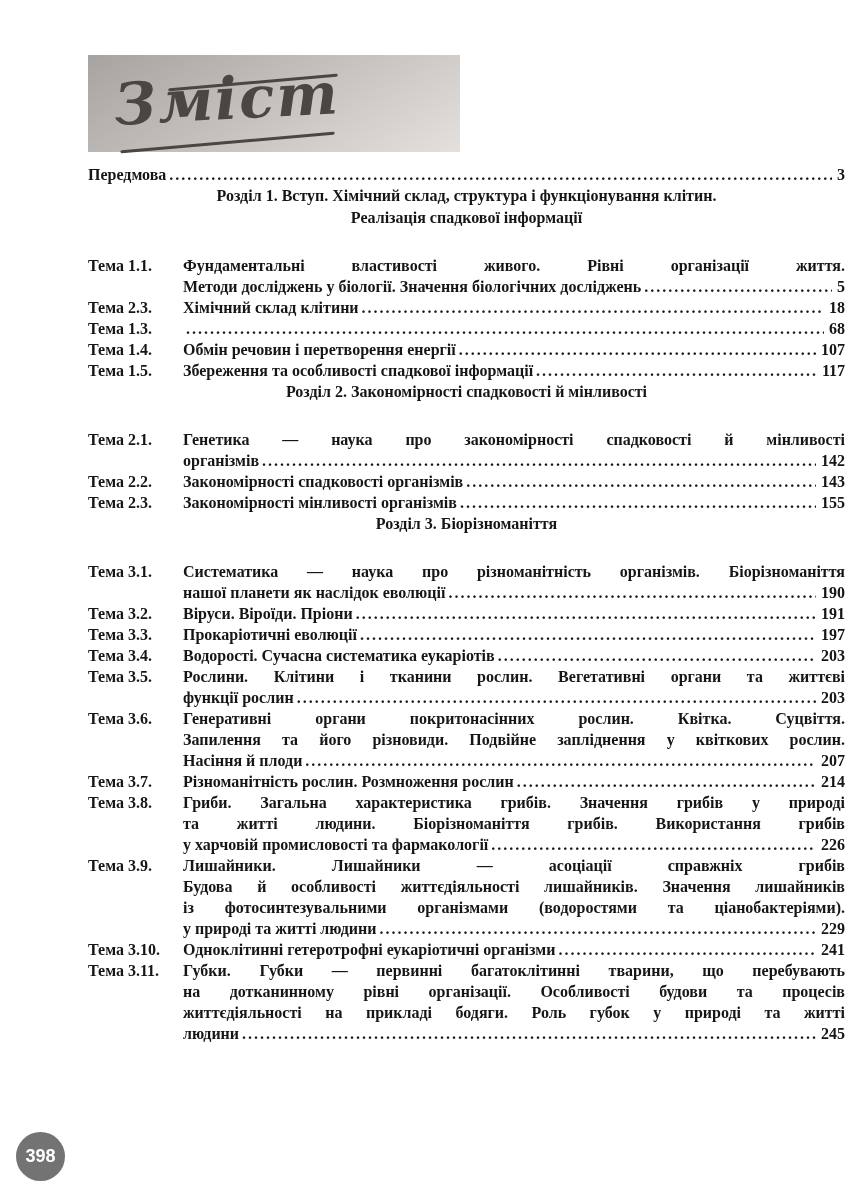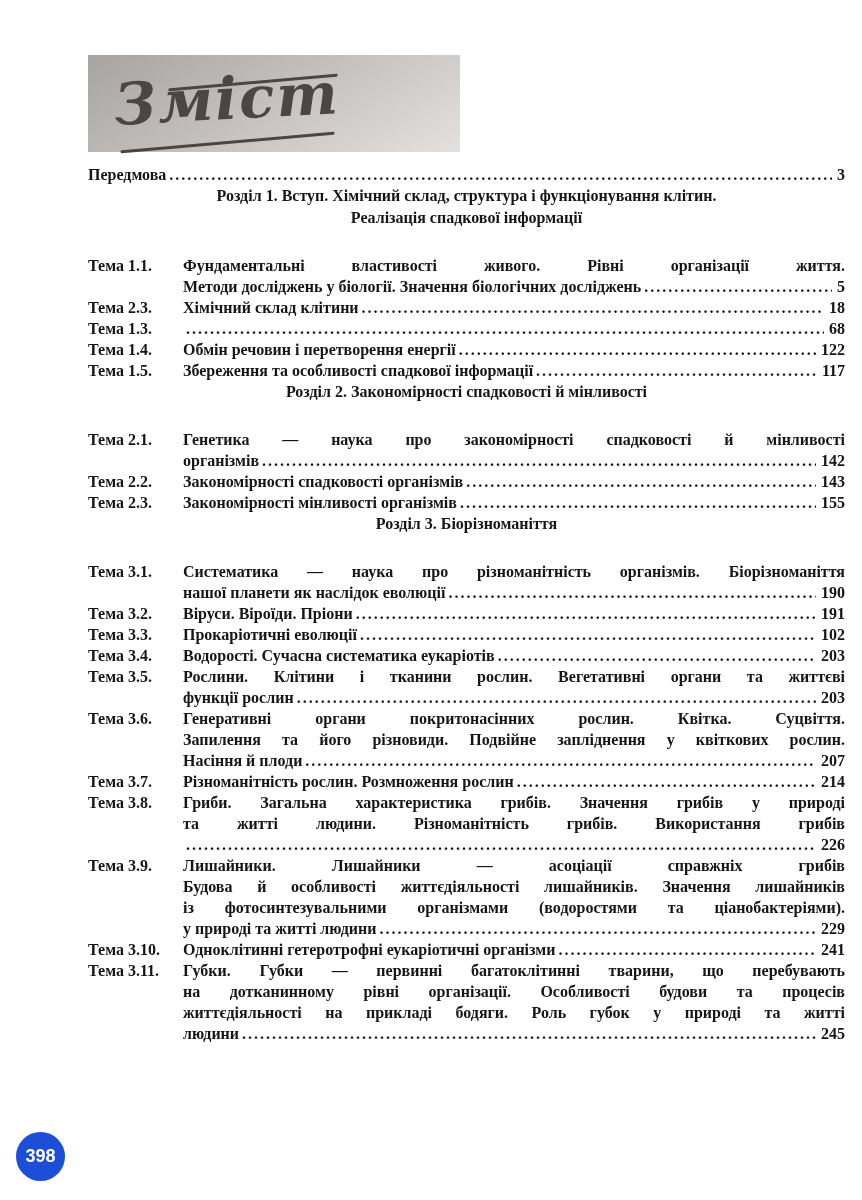--- a/index.html
+++ b/index.html
@@ -40,21 +40,21 @@
     letter-spacing:2px;
   }
   .page-num { flex:0 0 auto; padding-left:5px; }
 
   .section-heading { margin-bottom:26px; text-align:center; }
   .heading-line { font-size:16px; line-height:22px; }
 
   
   .page-badge {
     position:absolute; left:16px; top:1132px; width:49px; height:49px;
-    border-radius:50%; background:#1d4ed8; color:#ffffff;
+    border-radius:50%; background:#737373; color:#ffffff;
     display:flex; align-items:center; justify-content:center;
     font-family:"Liberation Sans","DejaVu Sans",sans-serif;
     font-weight:bold; font-size:18px;
   }
 </style>
 </head>
 <body>
 
 <div class="page">
 
@@ -101,21 +101,21 @@
                 <span class="label">Тема 1.3.</span>
                 <span class="dots"></span>
                 <span class="page-num">68</span>
               </div>
             </div>
             <div class="toc-entry">
               <div class="line flexline">
                 <span class="label">Тема 1.4.</span>
                 <span class="etext">Обмін речовин і перетворення енергії</span>
                 <span class="dots"></span>
-                <span class="page-num">122</span>
+                <span class="page-num">107</span>
               </div>
             </div>
             <div class="toc-entry">
               <div class="line flexline">
                 <span class="label">Тема 1.5.</span>
                 <span class="etext">Збереження та особливості спадкової інформації</span>
                 <span class="dots"></span>
                 <span class="page-num">117</span>
               </div>
             </div>
@@ -177,21 +177,21 @@
                 <span class="etext">Віруси. Віроїди. Пріони</span>
                 <span class="dots"></span>
                 <span class="page-num">191</span>
               </div>
             </div>
             <div class="toc-entry">
               <div class="line flexline">
                 <span class="label">Тема 3.3.</span>
                 <span class="etext">Прокаріотичні еволюції</span>
                 <span class="dots"></span>
-                <span class="page-num">102</span>
+                <span class="page-num">197</span>
               </div>
             </div>
             <div class="toc-entry">
               <div class="line flexline">
                 <span class="label">Тема 3.4.</span>
                 <span class="etext">Водорості. Сучасна систематика еукаріотів</span>
                 <span class="dots"></span>
                 <span class="page-num">203</span>
               </div>
             </div>
@@ -227,23 +227,24 @@
                 <span class="dots"></span>
                 <span class="page-num">214</span>
               </div>
             </div>
             <div class="toc-entry">
               <div class="line flexline">
                 <span class="label">Тема 3.8.</span>
                 <div class="fill">Гриби. Загальна характеристика грибів. Значення грибів у природі</div>
               </div>
               <div class="line flexline cont">
-                <div class="fill">та житті людини. Різноманітність грибів. Використання грибів</div>
-              </div>
-              <div class="line flexline cont">
+                <div class="fill">та житті людини. Біорізноманіття грибів. Використання грибів</div>
+              </div>
+              <div class="line flexline cont">
+                <span class="etext">у харчовій промисловості та фармакології</span>
                 <span class="dots"></span>
                 <span class="page-num">226</span>
               </div>
             </div>
             <div class="toc-entry">
               <div class="line flexline">
                 <span class="label">Тема 3.9.</span>
                 <div class="fill">Лишайники. Лишайники — асоціації справжніх грибів</div>
               </div>
               <div class="line flexline cont">

